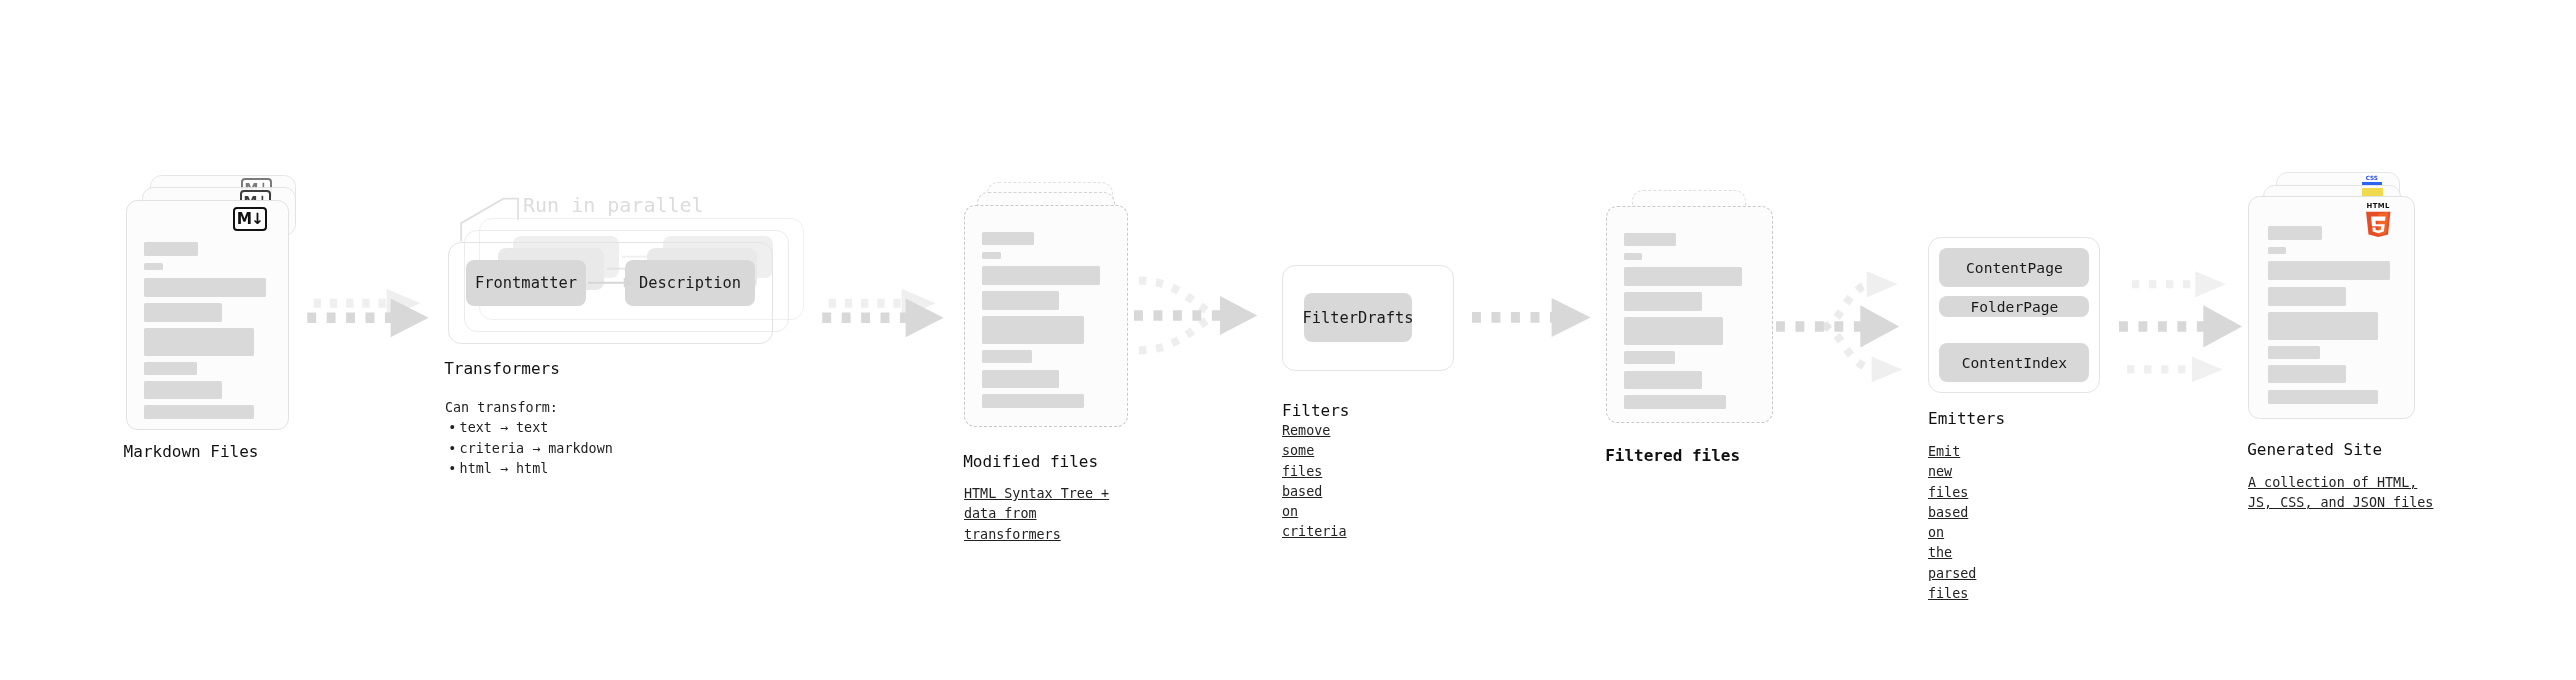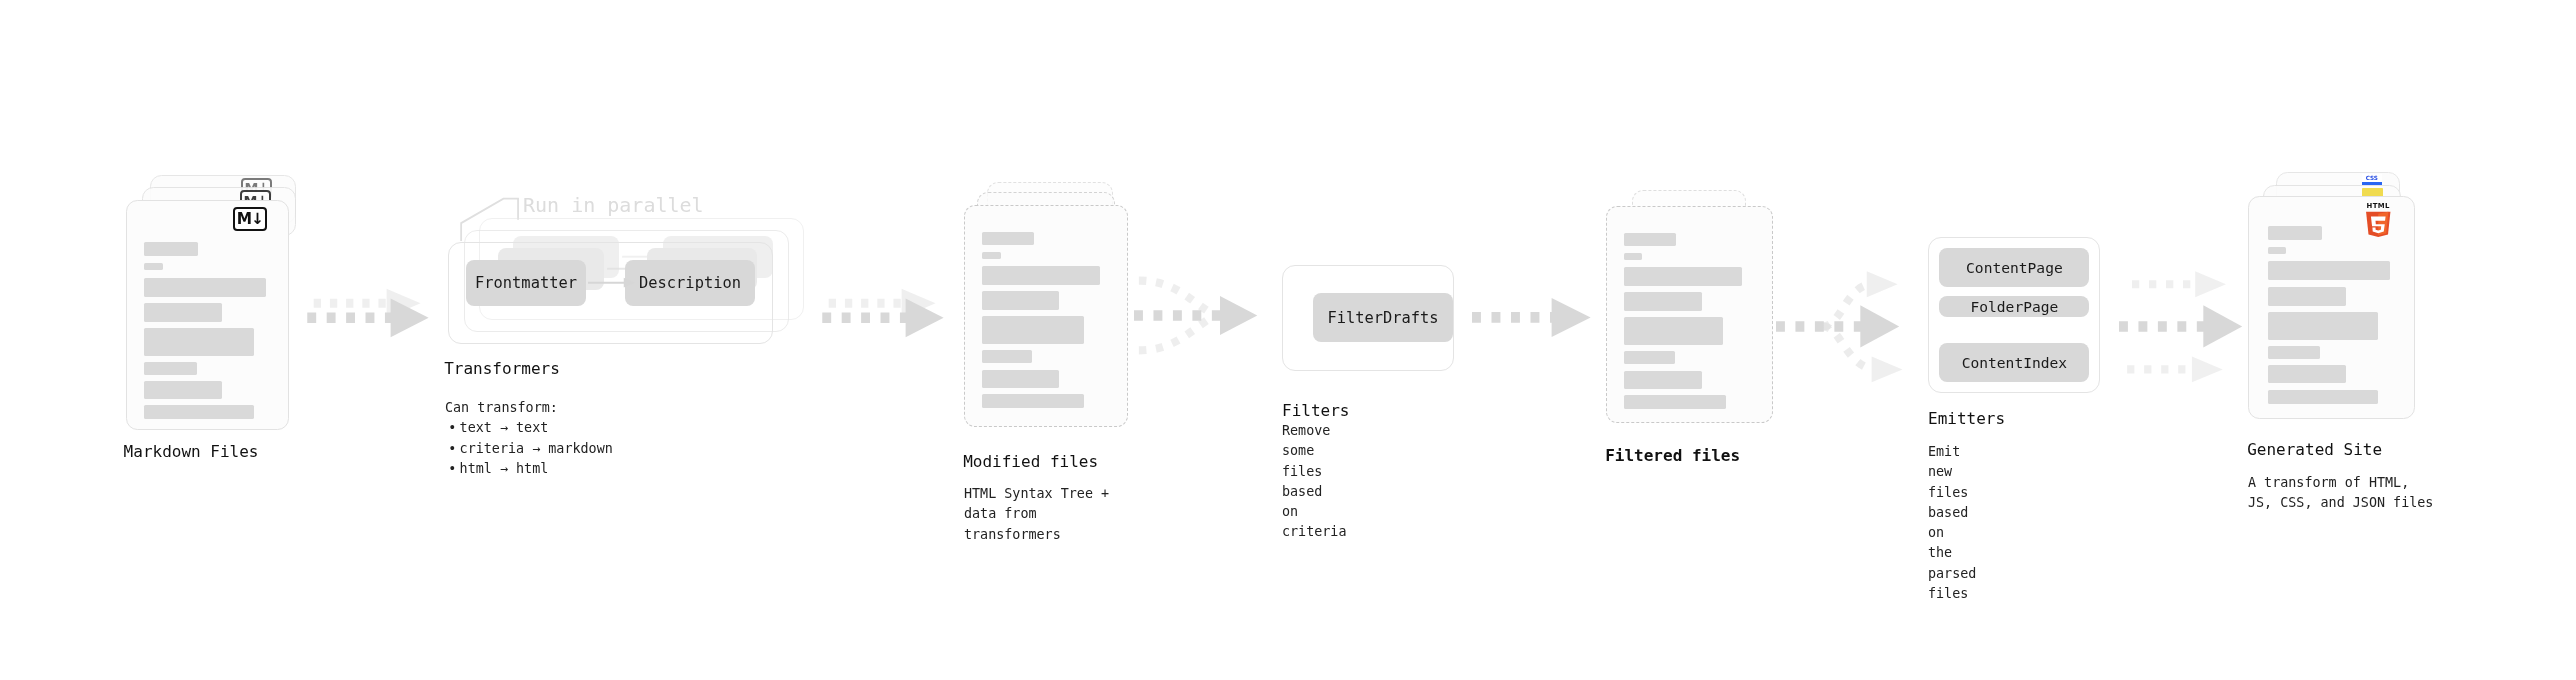--- a/index.html
+++ b/index.html
@@ -118,20 +118,21 @@
     color: #111111;
     white-space: nowrap;
     letter-spacing: 0px;
   }
   .subtitle {
     position: absolute;
     font-size: 13.4px;
     line-height: 20.3px;
     color: #222222;
     white-space: pre-line;
+    text-decoration: underline;
   }
   .annot {
     position: absolute;
     font-size: 20px;
     color: #dcdcdc;
     white-space: nowrap;
   }
   .bullets {
     position: absolute;
     font-size: 13.4px;
@@ -278,21 +279,21 @@
       </g>
       <g>
         <line x1="0" y1="57" x2="108" y2="57" stroke="#d8d8d8" stroke-width="13" stroke-dasharray="11 13"></line>
         <polygon points="106,33 152,57 106,81" fill="#d8d8d8"></polygon>
       </g>
     </svg>
   </div>
 
   <div class="node" style="left:1282px; top:254px;">
     <div class="panel" style="left:0px; top:0px; width:172px; height:106px;"></div>
-    <div class="pill" style="left:31px; top:28.4px; width:140px; height:49px; font-size:15.4px;">FilterDrafts</div>
+    <div class="pill" style="left:22px; top:28.4px; width:108px; height:49px; font-size:15.4px;">FilterDrafts</div>
 
     <div class="title" style="left:0px; top:136px;">Filters</div>
     <div class="subtitle" style="left:0px; top:156px;">Remove some files based
 on criteria</div>
   </div>
 
   <div class="node" style="left:1472px; top:286px;">
     <svg width="130" height="57" viewBox="0 0 160 70">
       <line x1="0" y1="25" x2="100" y2="25" stroke="#d8d8d8" stroke-width="13" stroke-dasharray="11 13"></line>
       <polygon points="98,1 146,25 98,49" fill="#d8d8d8"></polygon>
@@ -387,18 +388,18 @@
       <div class="skel" style="left:19.5px; top:75px; width:18.7px; height:6.5px;"></div>
       <div class="skel" style="left:19.5px; top:89px; width:122px; height:18.7px;"></div>
       <div class="skel" style="left:19.5px; top:115px; width:78px; height:18.7px;"></div>
       <div class="skel" style="left:19.5px; top:140px; width:110px; height:28.4px;"></div>
       <div class="skel" style="left:19.5px; top:174px; width:52px; height:13px;"></div>
       <div class="skel" style="left:19.5px; top:193px; width:78px; height:18px;"></div>
       <div class="skel" style="left:19.5px; top:218px; width:110px; height:14px;"></div>
     </div>
 
     <div class="title" style="left:-0.8px; top:268px;">Generated Site</div>
-    <div class="subtitle" style="left:0px; top:301px;">A transform of HTML,
+    <div class="subtitle" style="left:0px; top:301px;">A collection of HTML,
 JS, CSS, and JSON files</div>
   </div>
 
 </div>
 
 
 </body></html>

